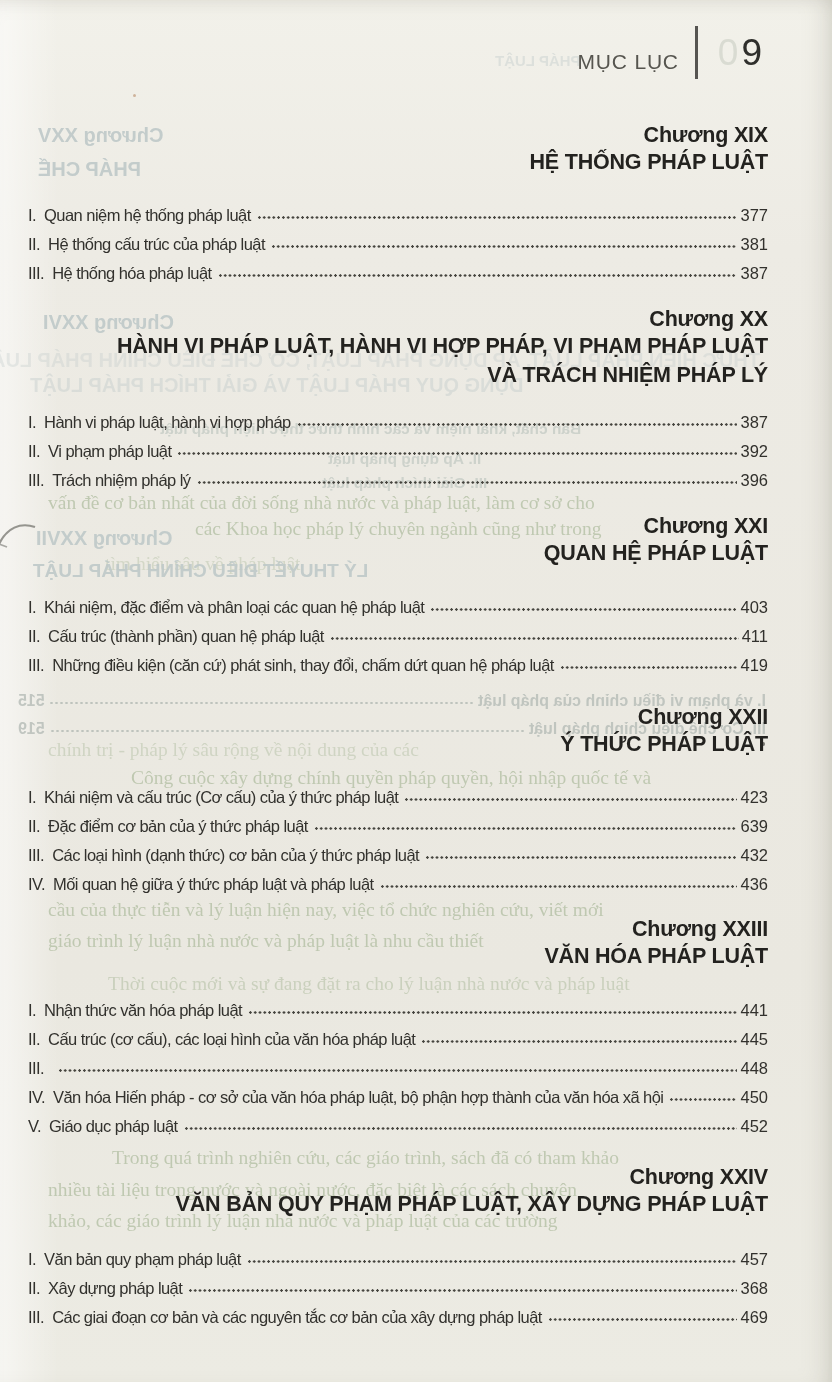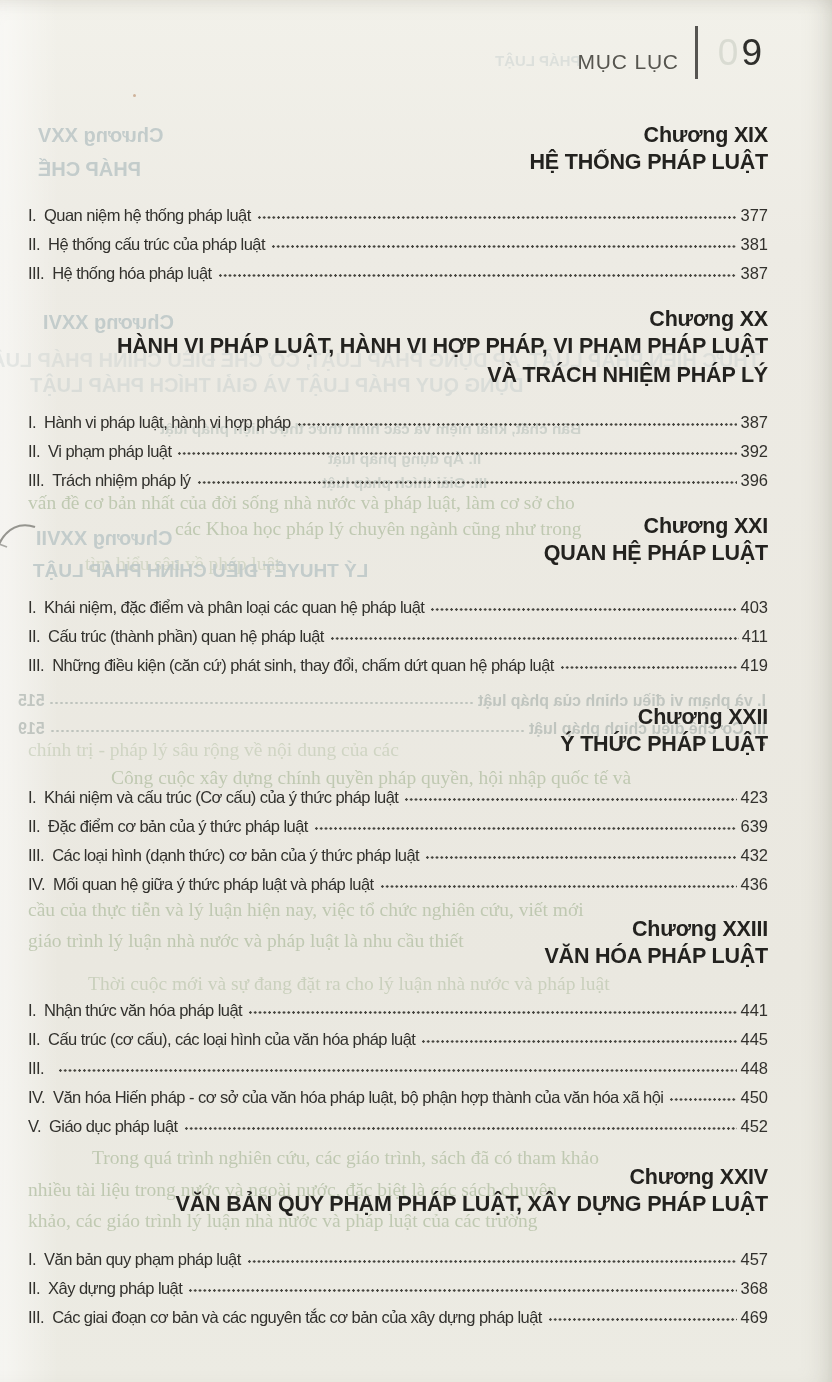--- a/index.html
+++ b/index.html
@@ -30,21 +30,21 @@
   .num{margin-right:8px;white-space:nowrap;}
   .txt{white-space:nowrap;}
   .leader{flex:1;height:7px;margin:0 3px 4px 6px;min-width:10px;
     background-image:radial-gradient(circle,#45443e 1.05px,transparent 1.45px);
     background-size:4.8px 7px;background-repeat:repeat-x;background-position:left bottom;}
   .pg{white-space:nowrap;letter-spacing:0;}
   
   .bl{position:absolute;white-space:nowrap;pointer-events:none;}
   .m{color:#bfc9c9;font-weight:bold;font-size:20px;transform:scaleX(-1);filter:blur(.5px);opacity:.9;}
   .ms{color:#c3cac4;font-weight:600;font-size:15.5px;transform:scaleX(-1);filter:blur(.6px);opacity:.75;}
-  .g{color:#b5c1a6;font-family:"Liberation Serif","DejaVu Serif",serif;font-size:19.5px;filter:blur(.6px);opacity:.8;}
+  .g{color:#b5c1a6;font-family:"Liberation Serif","DejaVu Serif",serif;font-size:19.5px;filter:blur(.6px);opacity:.8;margin-left:20px;}
   .blrow{position:absolute;display:flex;align-items:flex-end;transform:scaleX(-1);color:#b9bfba;font-weight:600;font-size:16px;filter:blur(.45px);opacity:.85;pointer-events:none;}
   .bleader{flex:1;height:6px;margin:0 4px 4px 4px;
     background-image:radial-gradient(circle,#b7bdb7 1px,transparent 1.4px);
     background-size:5px 6px;background-repeat:repeat-x;background-position:left bottom;}
   .b0{left:38px;top:124px}.b1{left:38px;top:158px}.b2{left:43px;top:311px}
   .b3{left:30px;top:349px;width:730px;opacity:.32}.b4{left:30px;top:374px;opacity:.4}
   .b5{left:28px;top:492px}.b6{left:175px;top:518px}.b7{left:85px;top:553px;opacity:.45}
   .b8{left:36px;top:527px}.b9{left:33px;top:560px;font-size:19px}
   .b10{left:18px;top:692px;width:748px}.b11{left:18px;top:720px;width:748px}
   .b12{left:28px;top:739px;opacity:.5}.b13{left:111px;top:767px}

